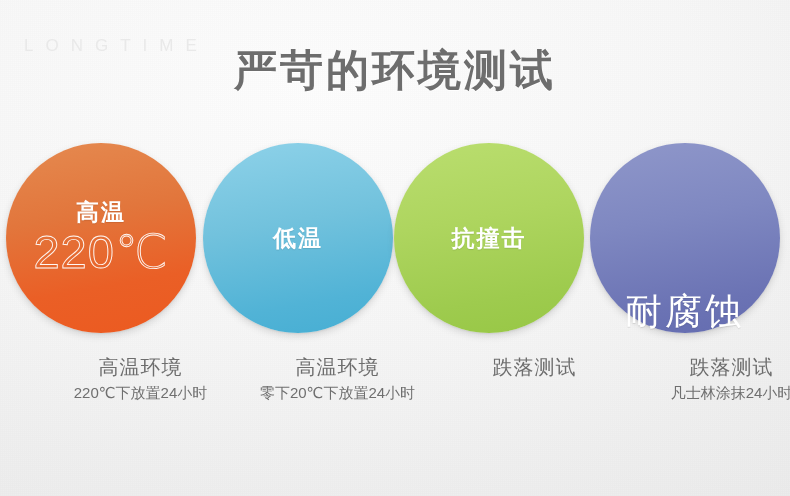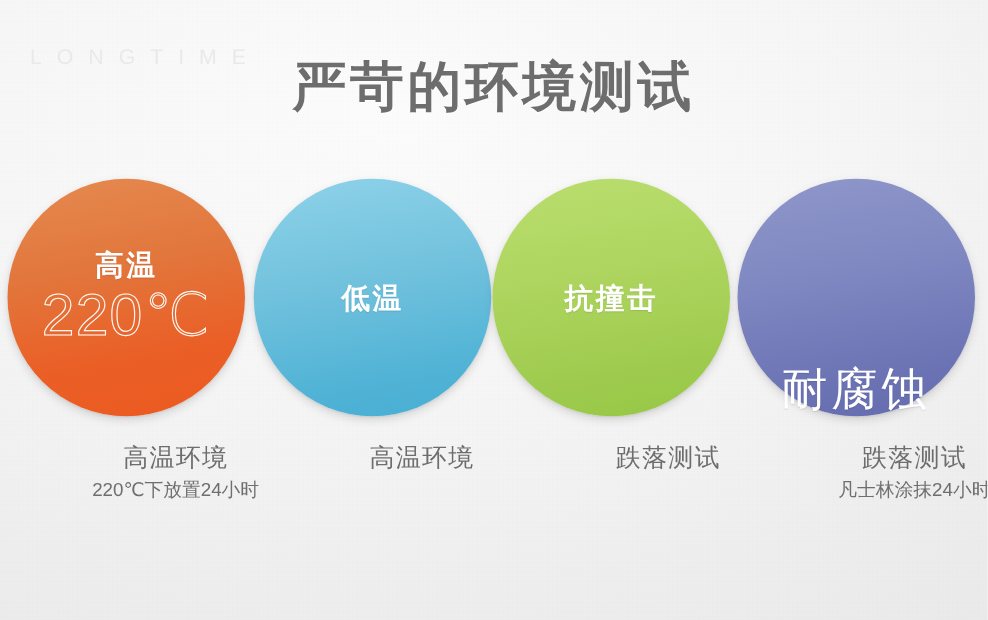--- a/index.html
+++ b/index.html
@@ -167,20 +167,21 @@
   <div id="captions">
 
     <div class="caption">
       <div class="head">高温环境</div>
       <div class="line">220℃下放置24小时</div>
       <div class="line"></div>
     </div>
 
     <div class="caption">
       <div class="head">高温环境</div>
+      <div class="line">零下20℃下放置24小时</div>
       <div class="line"></div>
     </div>
 
     <div class="caption">
       <div class="head">跌落测试</div>
     </div>
 
     <div class="caption">
       <div class="head">跌落测试</div>
       <div class="line">凡士林涂抹24小时</div>

